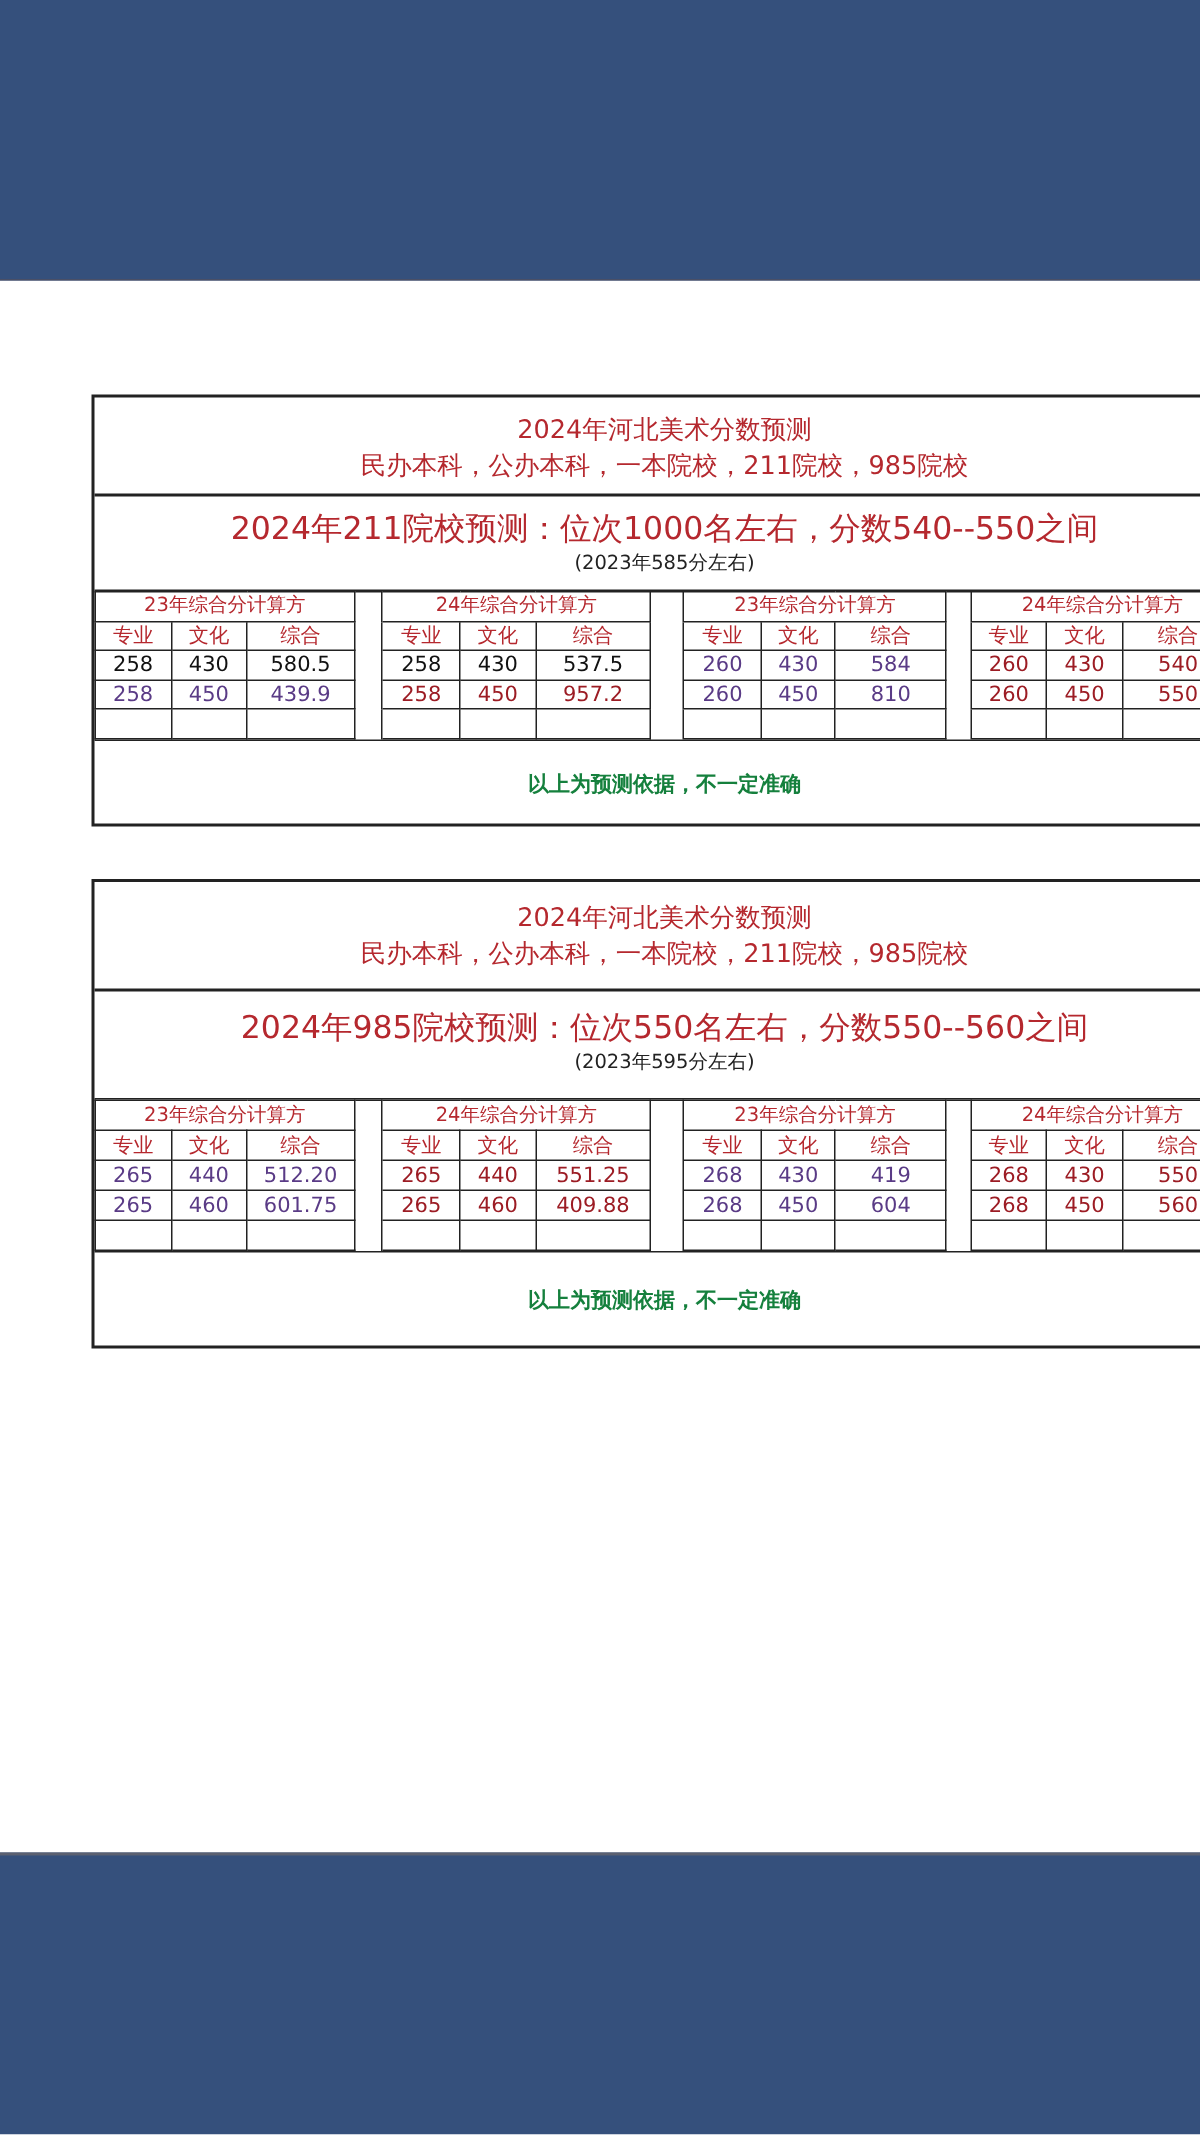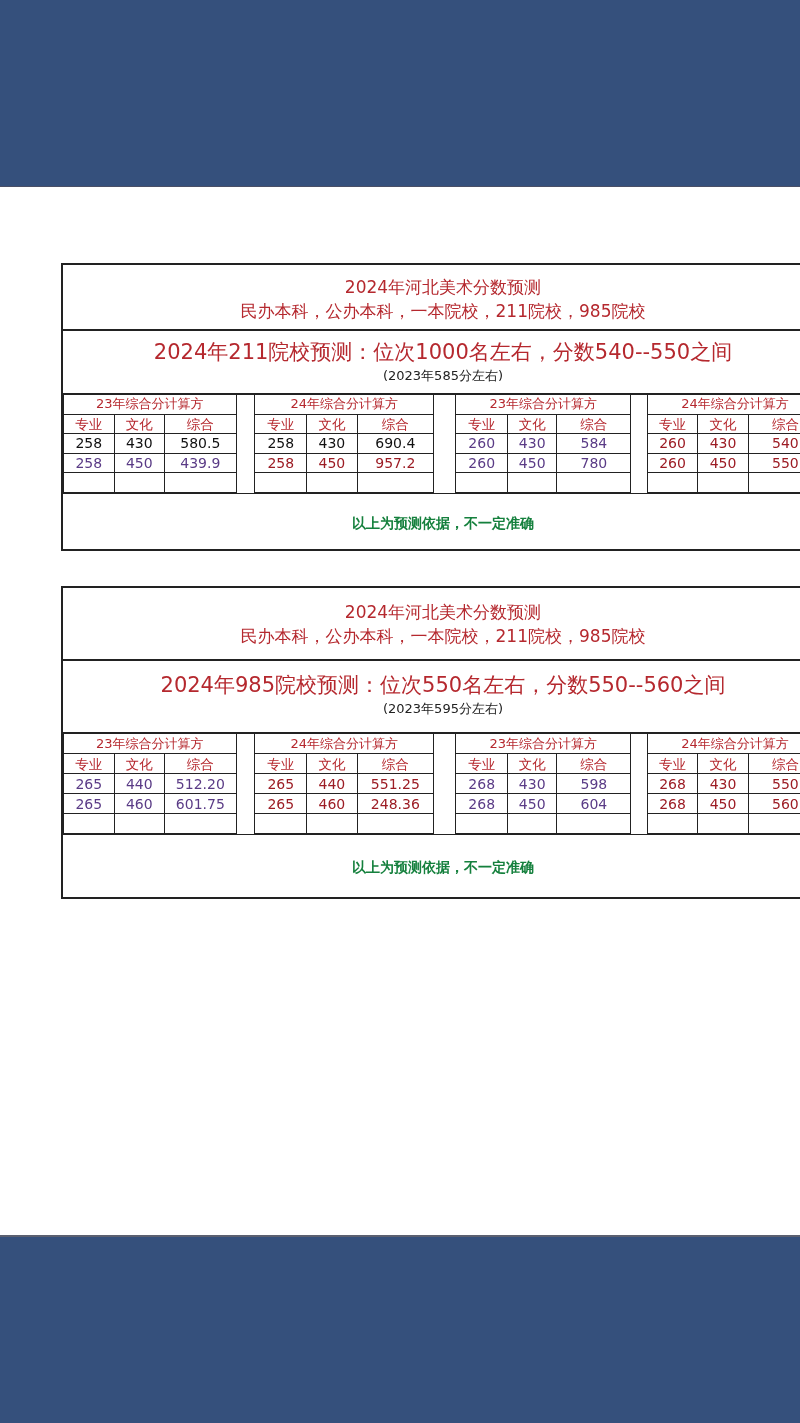--- a/index.html
+++ b/index.html
@@ -113,42 +113,42 @@
       <td>文化</td>
       <td>综合</td>
     </tr>
     <tr class="data">
       <td class="black">258</td>
       <td class="black">430</td>
       <td class="black">580.5</td>
       <td class="sp"></td>
       <td class="black">258</td>
       <td class="black">430</td>
-      <td class="black">690.4</td>
+      <td class="black">537.5</td>
       <td class="sp"></td>
       <td class="purple">260</td>
       <td class="purple">430</td>
       <td class="purple">584</td>
       <td class="sp"></td>
       <td class="red">260</td>
       <td class="red">430</td>
       <td class="red">540</td>
     </tr>
     <tr class="data">
       <td class="purple">258</td>
       <td class="purple">450</td>
       <td class="purple">439.9</td>
       <td class="sp"></td>
       <td class="red">258</td>
       <td class="red">450</td>
       <td class="red">957.2</td>
       <td class="sp"></td>
       <td class="purple">260</td>
       <td class="purple">450</td>
-      <td class="purple">780</td>
+      <td class="purple">810</td>
       <td class="sp"></td>
       <td class="red">260</td>
       <td class="red">450</td>
       <td class="red">550</td>
     </tr>
     <tr class="data">
       <td></td>
           <td></td>
           <td></td>
       <td class="sp"></td>
@@ -227,34 +227,34 @@
       <td class="purple">265</td>
       <td class="purple">440</td>
       <td class="purple">512.20</td>
       <td class="sp"></td>
       <td class="red">265</td>
       <td class="red">440</td>
       <td class="red">551.25</td>
       <td class="sp"></td>
       <td class="purple">268</td>
       <td class="purple">430</td>
-      <td class="purple">598</td>
+      <td class="purple">419</td>
       <td class="sp"></td>
       <td class="red">268</td>
       <td class="red">430</td>
       <td class="red">550</td>
     </tr>
     <tr class="data">
       <td class="purple">265</td>
       <td class="purple">460</td>
       <td class="purple">601.75</td>
       <td class="sp"></td>
       <td class="red">265</td>
       <td class="red">460</td>
-      <td class="red">248.36</td>
+      <td class="red">409.88</td>
       <td class="sp"></td>
       <td class="purple">268</td>
       <td class="purple">450</td>
       <td class="purple">604</td>
       <td class="sp"></td>
       <td class="red">268</td>
       <td class="red">450</td>
       <td class="red">560</td>
     </tr>
     <tr class="data">

